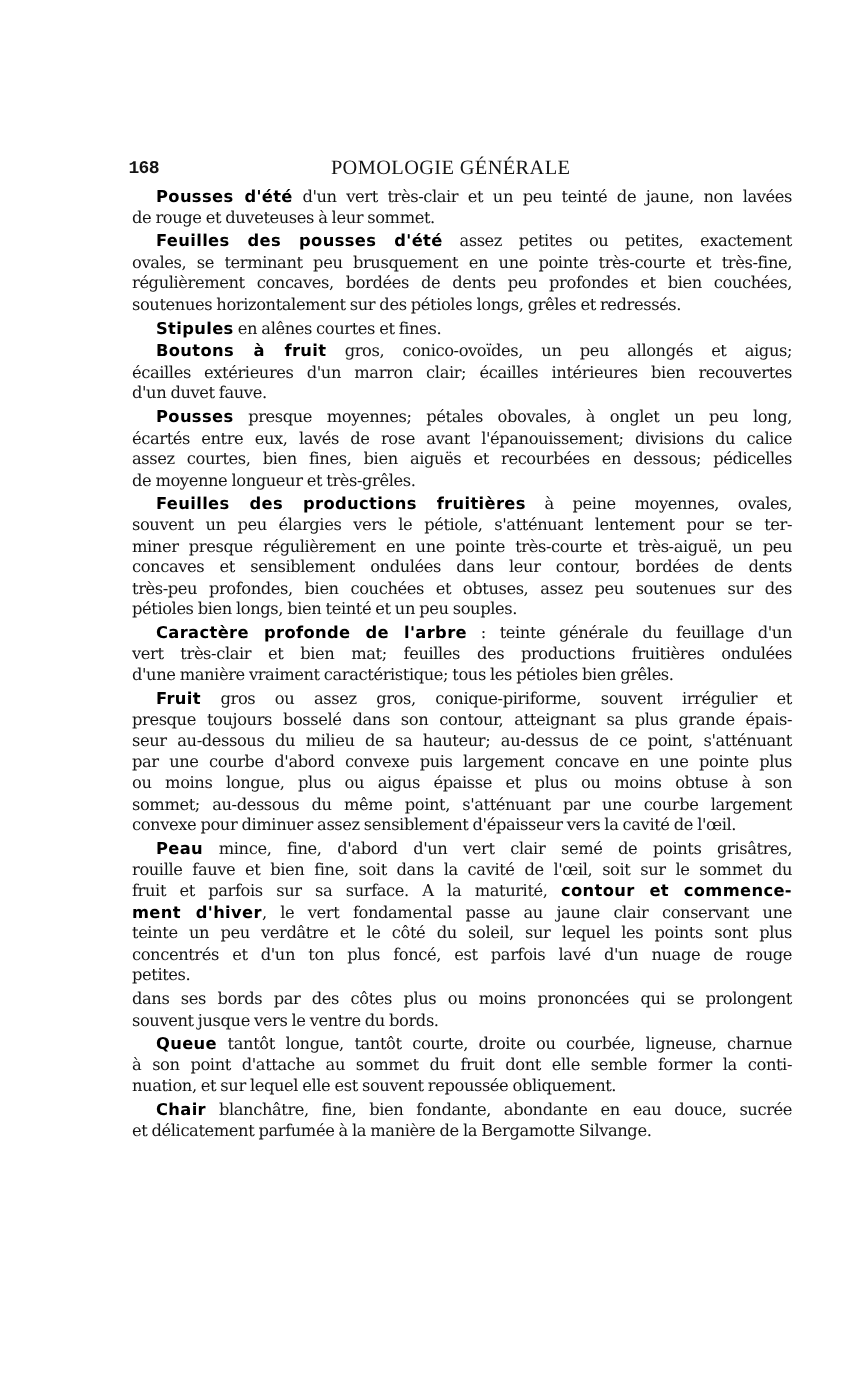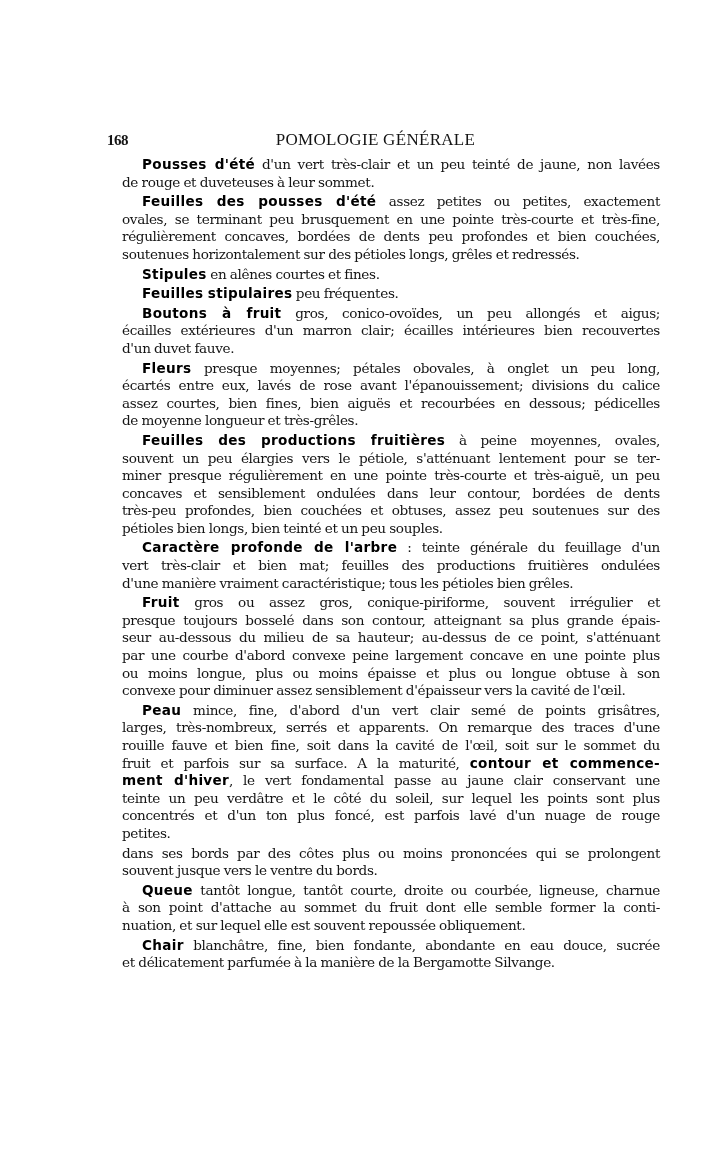--- a/index.html
+++ b/index.html
@@ -20,42 +20,42 @@
       top: 130px;
       left: 107px;
       width: 553px;
       height: 22px;
     }
     .page-number {
       position: absolute;
       left: 0;
       top: 2px;
       font-size: 15px;
-      font-family: Liberation Serif, serif;
+      font-family: Liberation Mono, monospace;
       font-weight: bold;
       letter-spacing: -0.5px;
     }
     .running-title {
       position: absolute;
       left: 0;
       right: 16px;
       top: 0;
       text-align: center;
       font-size: 17px;
       font-family: "Liberation Serif", serif;
       letter-spacing: 0.3px;
     }
     .body-text {
       position: absolute;
       top: 156px;
       left: 107px;
       width: 553px;
     }
     .para {
-      margin: 0 0 2px 15px;
+      margin: 0 0 2px 3px;
     }
     .line {
       display: block;
       height: 17.6px;
       line-height: 17.6px;
       font-size: 13.6px;
       white-space: nowrap;
       text-align: justify;
       text-align-last: justify;
       font-family: "DejaVu Serif", serif;
@@ -95,32 +95,29 @@
     <span class="line indent"><span class="term">Feuilles des pousses d'été</span><span> assez petites ou petites, exactement</span></span>
     <span class="line">ovales, se terminant peu brusquement en une pointe très-courte et très-fine,</span>
     <span class="line">régulièrement concaves, bordées de dents peu profondes et bien couchées,</span>
     <span class="line last">soutenues horizontalement sur des pétioles longs, grêles et redressés.</span>
   </div>
 
   <div class="para">
     <span class="line indent last"><span class="term">Stipules</span><span> en alênes courtes et fines.</span></span>
   </div>
 
-  <div class="para">
-    <span class="line indent last"><span class="term">Feuilles stipulaires</span><span> peu fréquentes.</span></span>
-  </div>
 
   <div class="para">
     <span class="line indent"><span class="term">Boutons à fruit</span><span> gros, conico-ovoïdes, un peu allongés et aigus;</span></span>
     <span class="line">écailles extérieures d'un marron clair; écailles intérieures bien recouvertes</span>
     <span class="line last">d'un duvet fauve.</span>
   </div>
 
   <div class="para">
-    <span class="line indent"><span class="term">Fleurs</span><span> presque moyennes; pétales obovales, à onglet un peu long,</span></span>
+    <span class="line indent"><span class="term">Pousses</span><span> presque moyennes; pétales obovales, à onglet un peu long,</span></span>
     <span class="line">écartés entre eux, lavés de rose avant l'épanouissement; divisions du calice</span>
     <span class="line">assez courtes, bien fines, bien aiguës et recourbées en dessous; pédicelles</span>
     <span class="line last">de moyenne longueur et très-grêles.</span>
   </div>
 
   <div class="para">
     <span class="line indent"><span class="term">Feuilles des productions fruitières</span><span> à peine moyennes, ovales,</span></span>
     <span class="line">souvent un peu élargies vers le pétiole, s'atténuant lentement pour se ter-</span>
     <span class="line">miner presque régulièrement en une pointe très-courte et très-aiguë, un peu</span>
     <span class="line">concaves et sensiblement ondulées dans leur contour, bordées de dents</span>
@@ -131,28 +128,28 @@
   <div class="para">
     <span class="line indent"><span class="term">Caractère profonde de l'arbre</span><span> : teinte générale du feuillage d'un</span></span>
     <span class="line">vert très-clair et bien mat; feuilles des productions fruitières ondulées</span>
     <span class="line last">d'une manière vraiment caractéristique; tous les pétioles bien grêles.</span>
   </div>
 
   <div class="para">
     <span class="line indent"><span class="term">Fruit</span><span> gros ou assez gros, conique-piriforme, souvent irrégulier et</span></span>
     <span class="line">presque toujours bosselé dans son contour, atteignant sa plus grande épais-</span>
     <span class="line">seur au-dessous du milieu de sa hauteur; au-dessus de ce point, s'atténuant</span>
-    <span class="line">par une courbe d'abord convexe peine largement concave en une pointe plus</span>
-    <span class="line">ou moins longue, plus ou moins épaisse et plus ou longue obtuse à son</span>
+    <span class="line">par une courbe d'abord convexe puis largement concave en une pointe plus</span>
+    <span class="line">ou moins longue, plus ou aigus épaisse et plus ou moins obtuse à son</span>
+    <span class="line">sommet; au-dessous du même point, s'atténuant par une courbe largement</span>
     <span class="line last">convexe pour diminuer assez sensiblement d'épaisseur vers la cavité de l'œil.</span>
   </div>
 
   <div class="para">
     <span class="line indent"><span class="term">Peau</span><span> mince, fine, d'abord d'un vert clair semé de points grisâtres,</span></span>
-    <span class="line">larges, très-nombreux, serrés et apparents. On remarque des traces d'une</span>
     <span class="line">rouille fauve et bien fine, soit dans la cavité de l'œil, soit sur le sommet du</span>
     <span class="line"><span>fruit et parfois sur sa surface. A la maturité, </span><span class="term">contour et commence-</span></span>
     <span class="line"><span class="term">ment d'hiver</span><span>, le vert fondamental passe au jaune clair conservant une</span></span>
     <span class="line">teinte un peu verdâtre et le côté du soleil, sur lequel les points sont plus</span>
     <span class="line">concentrés et d'un ton plus foncé, est parfois lavé d'un nuage de rouge</span>
     <span class="line last">petites.</span>
   </div>
 
   <div class="para">
     <span class="line">dans ses bords par des côtes plus ou moins prononcées qui se prolongent</span>

